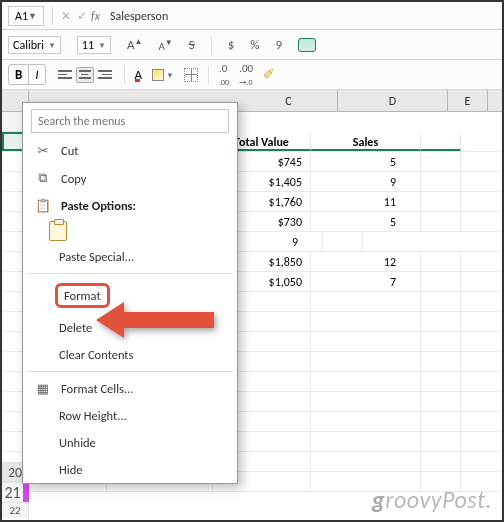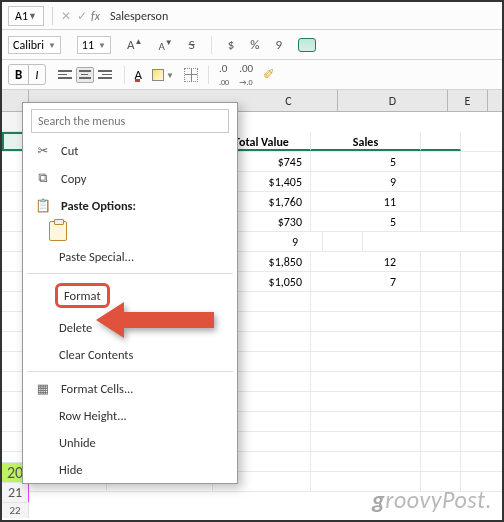--- a/index.html
+++ b/index.html
@@ -295,22 +295,22 @@
         <div class="cellA"></div>
         <div class="cellB"></div>
         <div class="cellC"></div>
         <div class="cellD"></div>
         <div class="cellE"></div>
       </div>
   </div>
 </div>
 
 <div style="position:absolute; left:0; bottom:2px; width:27px;">
-  <div style="height:20px;font-size:16px;color:#555;display:flex;justify-content:center;align-items:center;border-top:1px solid #e2e2e2;border-right:1px solid #e2e2e2;background:#bef264">20</div>
-  <div style="height:20px;font-size:14px;color:#555;display:flex;justify-content:center;align-items:center;border-top:1px solid #e2e2e2;border-right:1px solid #d946ef;background:#f4f4f4">21</div>
+  <div style="height:20px;font-size:14px;color:#555;display:flex;justify-content:center;align-items:center;border-top:1px solid #e2e2e2;border-right:1px solid #e2e2e2;background:#e5e5e5">20</div>
+  <div style="height:20px;font-size:16px;color:#555;display:flex;justify-content:center;align-items:center;border-top:1px solid #e2e2e2;border-right:6px solid #d946ef;background:#f4f4f4">21</div>
   <div style="height:16px;font-size:11px;color:#555;display:flex;justify-content:center;align-items:center;border-top:1px solid #e2e2e2;border-right:1px solid #e2e2e2;background:#f4f4f4">22</div>
 </div>
 
 <div class="context-menu">
   <div class="cm-search">
     <input type="text" placeholder="Search the menus" style="">
   </div>
   <div class="cm-item">
     <span class="cm-icon">✂</span>
     <span><span>Cut</span></span>

